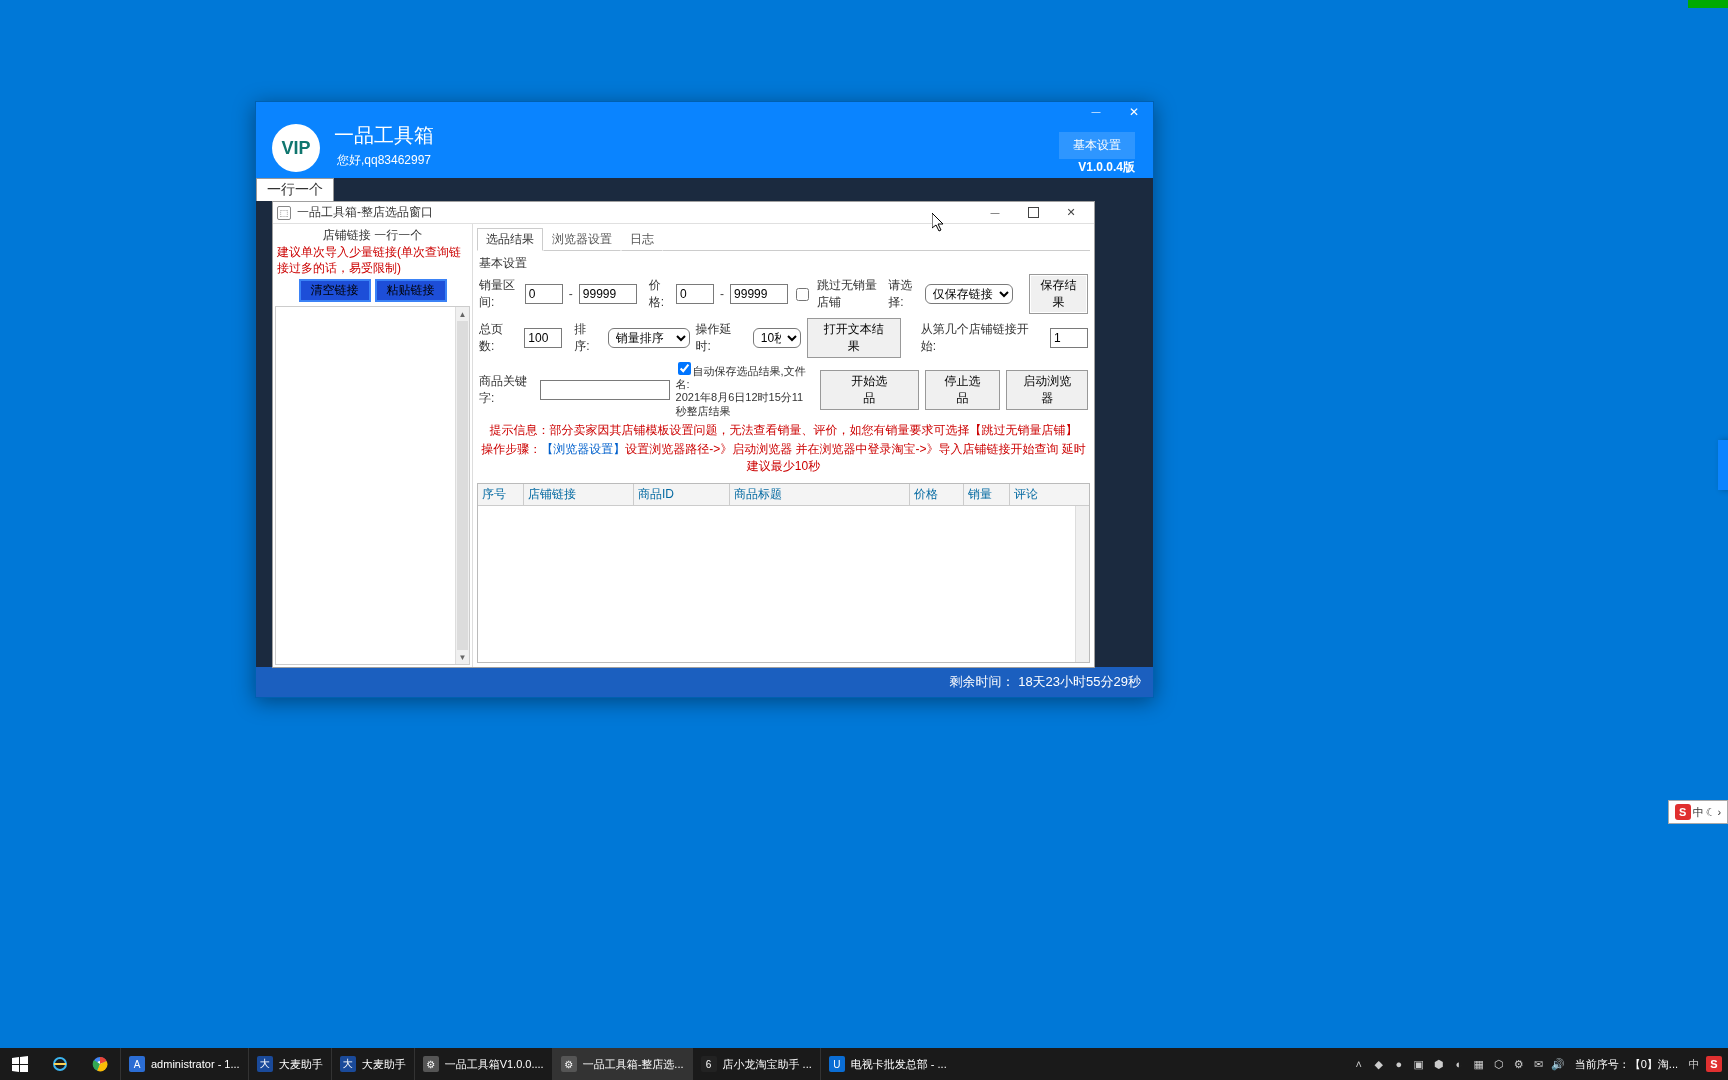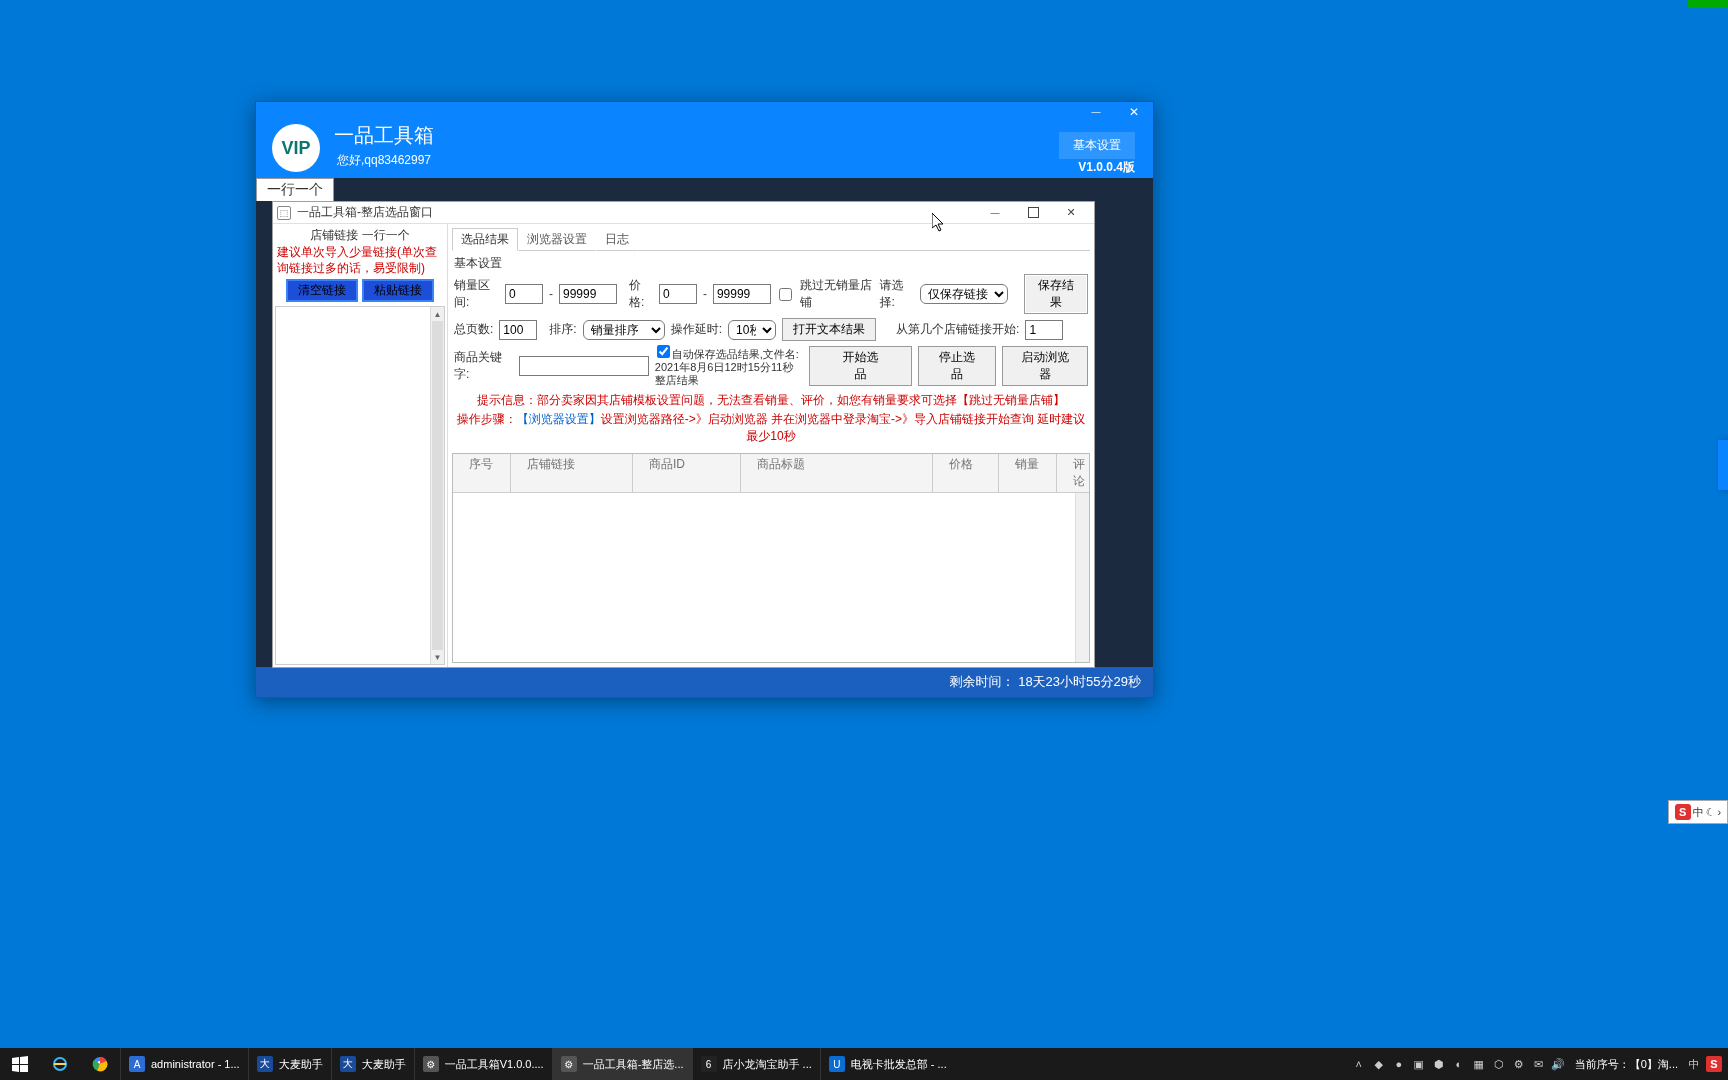--- a/index.html
+++ b/index.html
@@ -197,21 +197,21 @@
     .steps-red .blue { color: #0060cc; }
 
     .result-table {
       flex: 1;
       border: 1px solid #bbb;
       margin-top: 4px;
       display: flex; flex-direction: column;
       position: relative;
     }
     .rt-head { display: flex; background: #f4f4f4; border-bottom: 1px solid #ccc; }
-    .rt-col { border-right: 1px solid #ccc; padding: 2px 4px; font-size: 12px; color: #737373; margin-left: 12px; }
+    .rt-col { border-right: 1px solid #ccc; padding: 2px 4px; font-size: 12px; color: #0369a1; }
     .rt-body { flex: 1; background: #fff; position: relative; }
     .rt-scroll { position: absolute; right: 0; top: 0; bottom: 0; width: 14px; background: #f0f0f0; border-left: 1px solid #ddd; }
 
     .footer {
       height: 30px;
       background: #1b5fbf;
       color: #fff;
       display: flex;
       align-items: center;
       justify-content: flex-end;

